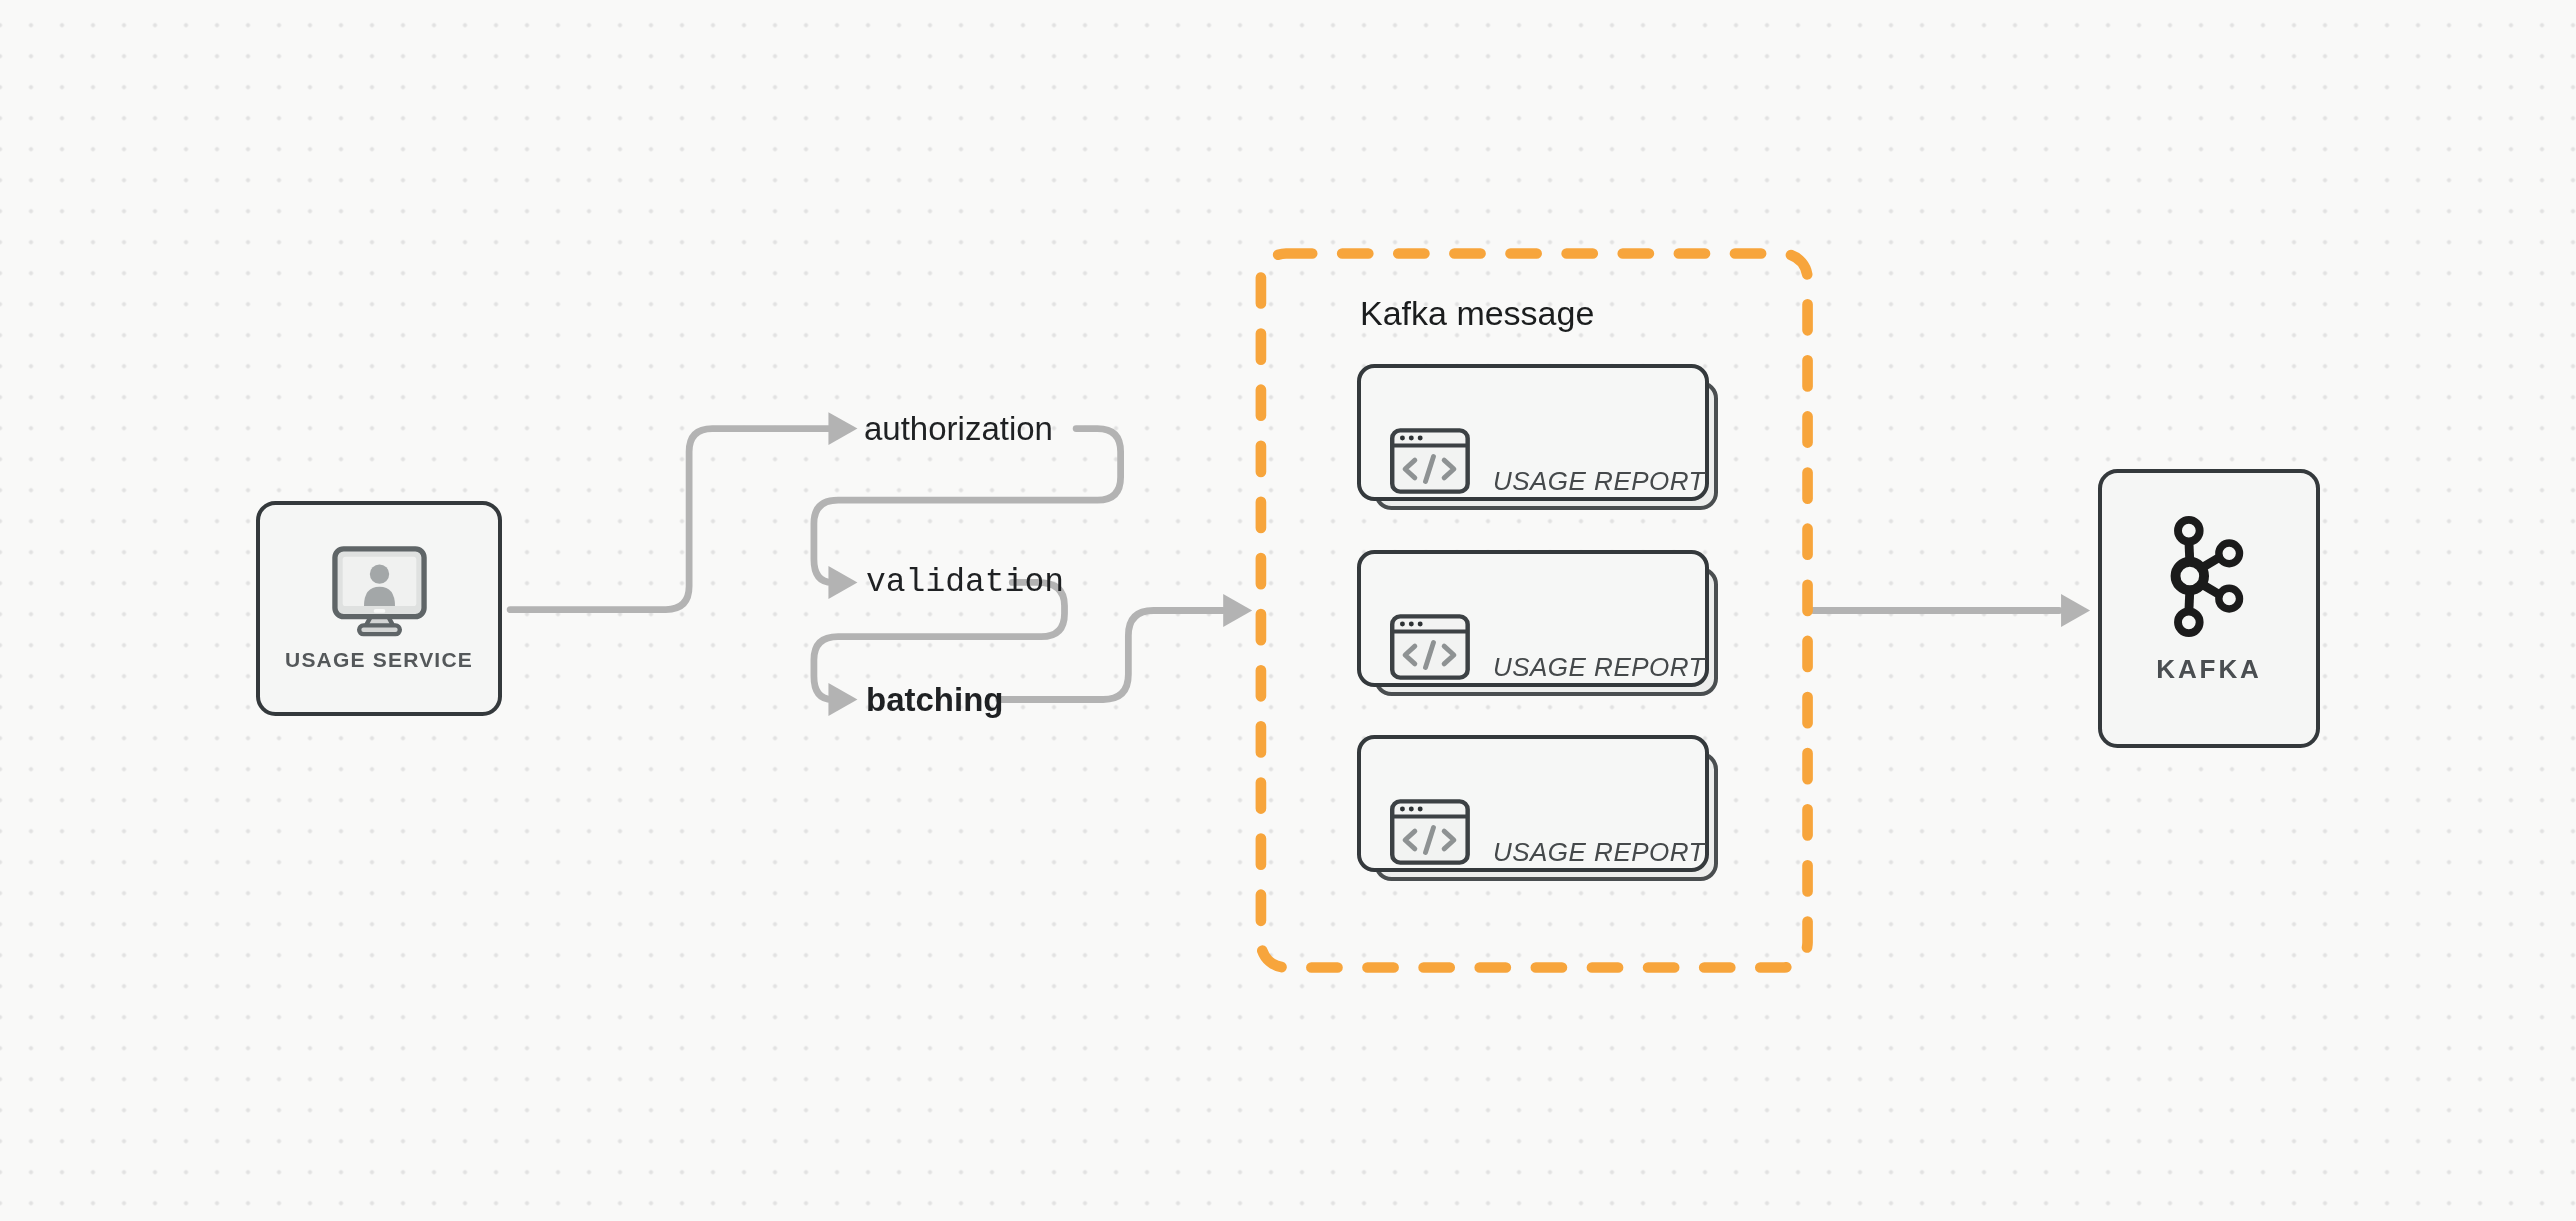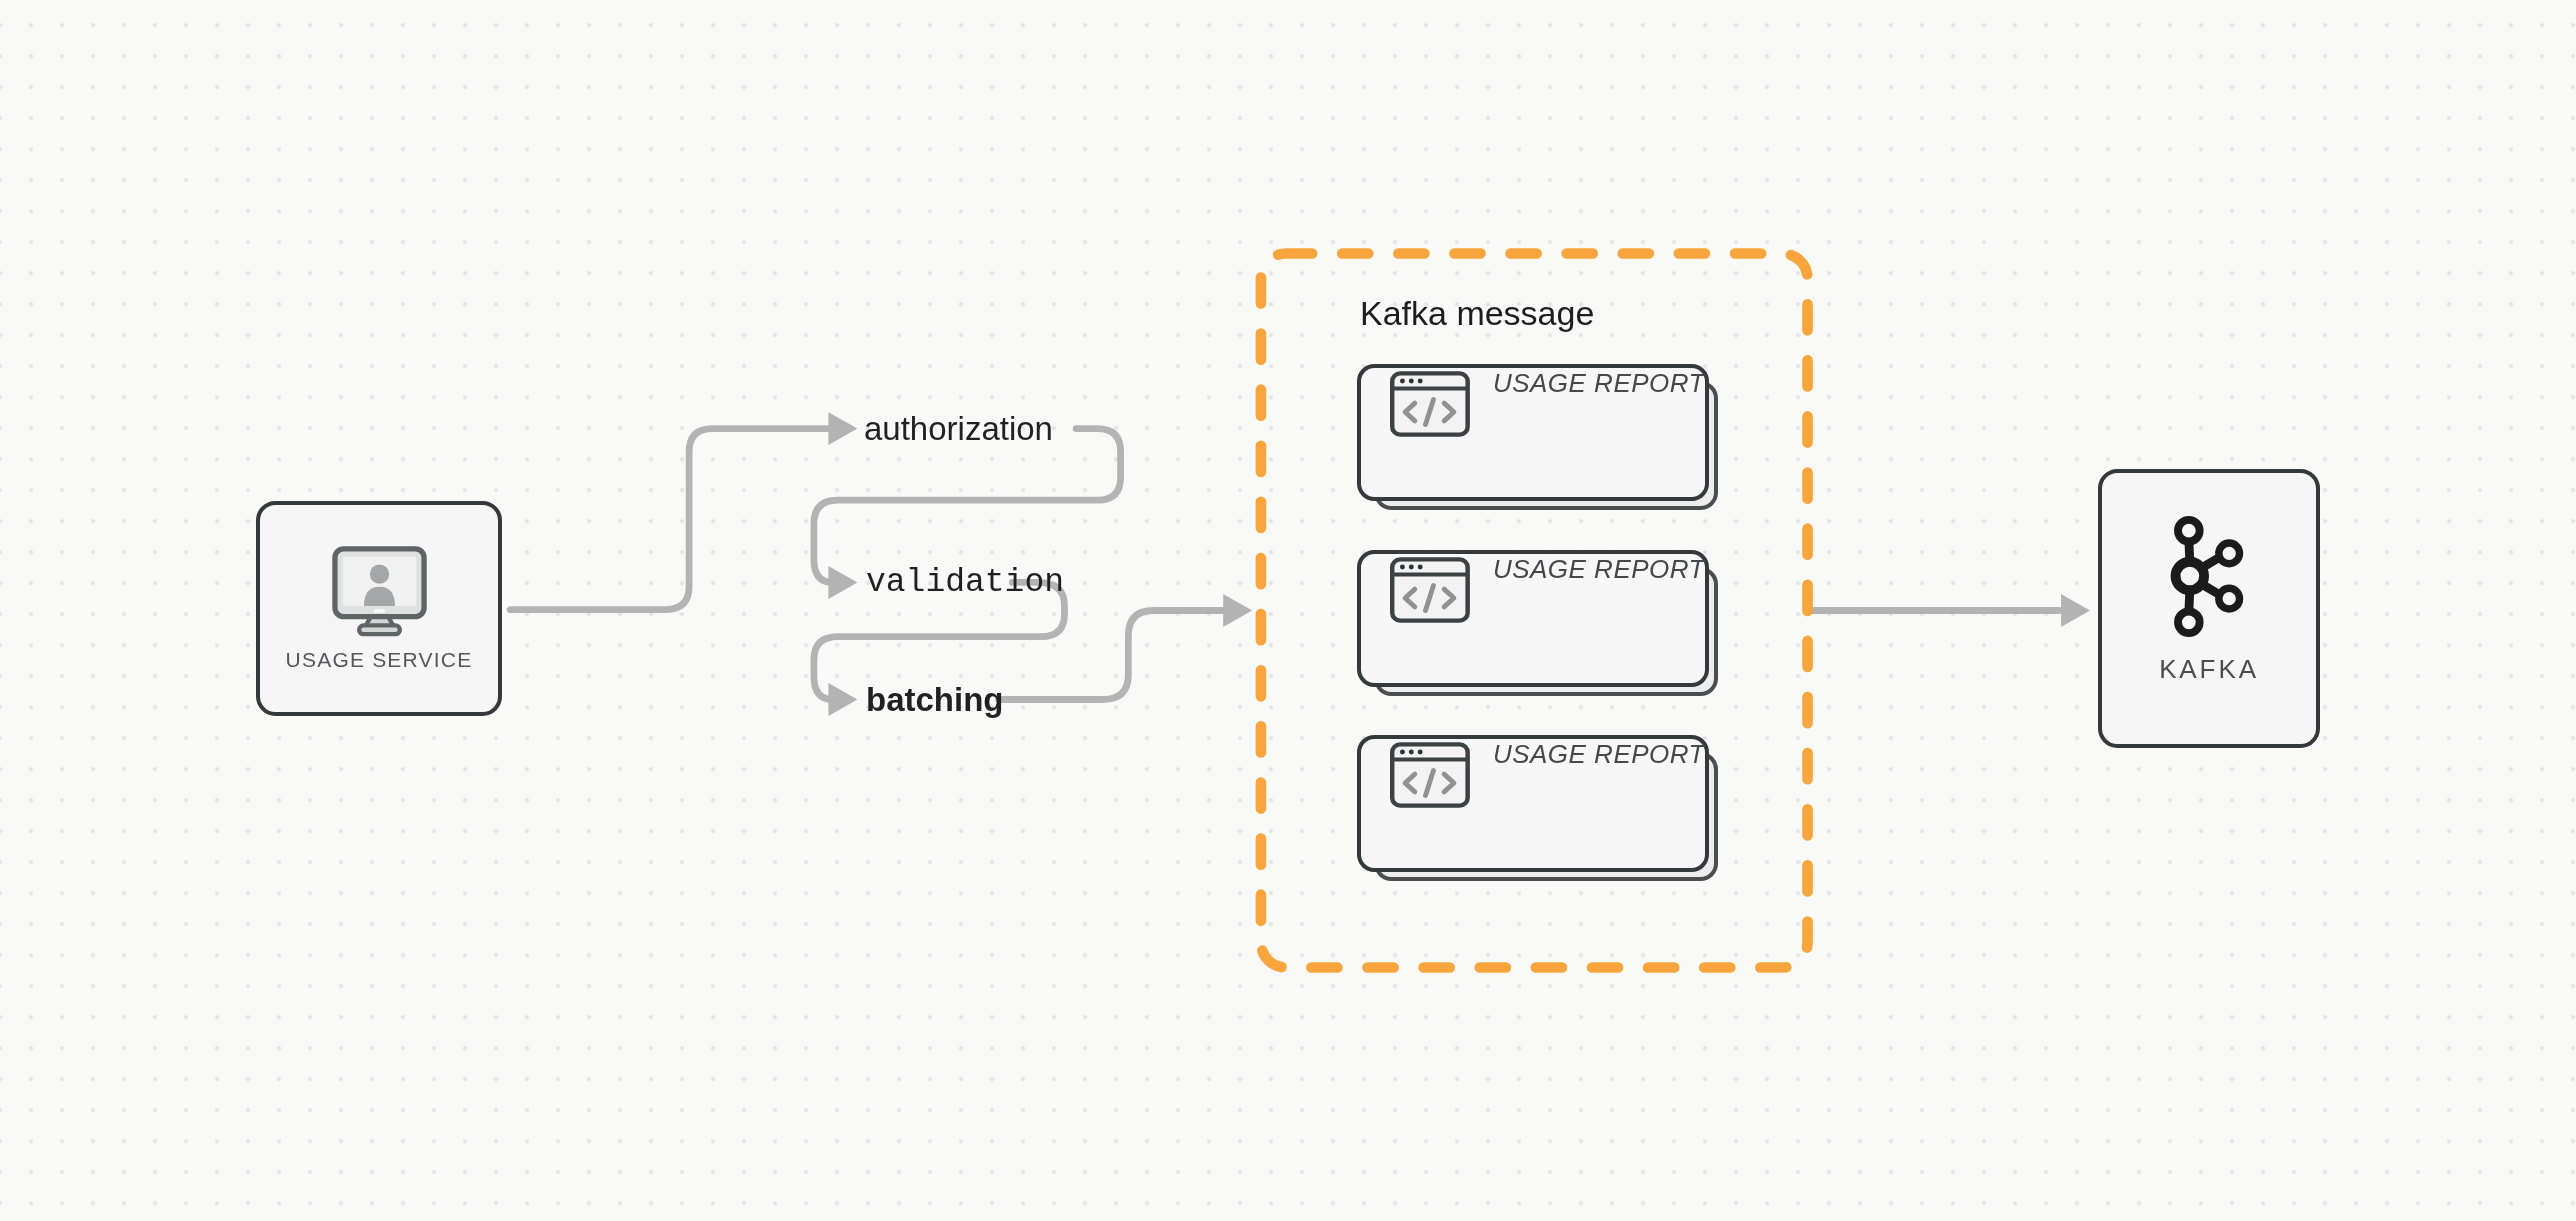--- a/index.html
+++ b/index.html
@@ -19,42 +19,42 @@
   svg.connectors{position:absolute;left:0;top:0;width:2576px;height:1221px;}
 
   .node{
     position:absolute;box-sizing:border-box;
     background:#f5f6f5;border:4.8px solid #34393c;border-radius:19.4px;
     display:flex;flex-direction:column;align-items:center;justify-content:center;
   }
   .node-usage{left:256px;top:501px;width:246px;height:215px;gap:9.7px;}
   .node-kafka{left:2098px;top:469px;width:222px;height:279px;gap:14px;padding-bottom:21px;}
   .node-label{
-    color:#54585a;font-weight:400;white-space:nowrap;
+    color:#54585a;font-weight:700;white-space:nowrap;
   }
   .node-usage .node-label{font-size:21px;letter-spacing:1.2px;}
   .node-kafka .node-label{font-size:26px;letter-spacing:2.9px;color:#4a4e51;}
 
   .flow-label{
     position:absolute;color:#1f2123;font-size:33px;line-height:41px;white-space:nowrap;
   }
   .flow-label.auth{left:864px;top:408px;}
   .flow-label.valid{left:866px;top:562px;font-family:Liberation Mono, monospace;}
   .flow-label.batch{left:866px;top:679px;font-weight:bold;}
 
   .group-title{
     position:absolute;left:1360px;top:292px;
     color:#1b1d1e;font-size:34px;line-height:43px;white-space:nowrap;
   }
 
   .card{
     position:absolute;box-sizing:border-box;
     left:1357px;width:352px;height:137px;
     background:#f6f7f6;border:4.8px solid #34393c;border-radius:17.4px;
-    display:flex;align-items:flex-start;gap:23px;padding-left:29px;
+    display:flex;align-items:flex-end;gap:23px;padding-left:29px;
   }
   .card.c1{top:364px;}
   .card.c2{top:550px;}
   .card.c3{top:735px;}
   .card::before{
     content:"";position:absolute;z-index:-1;
     inset:12.6px -12.6px -12.6px 12.6px;
     background:#ecedec;border:4.8px solid #4a4e50;border-radius:17.4px;
   }
   .card-label{

